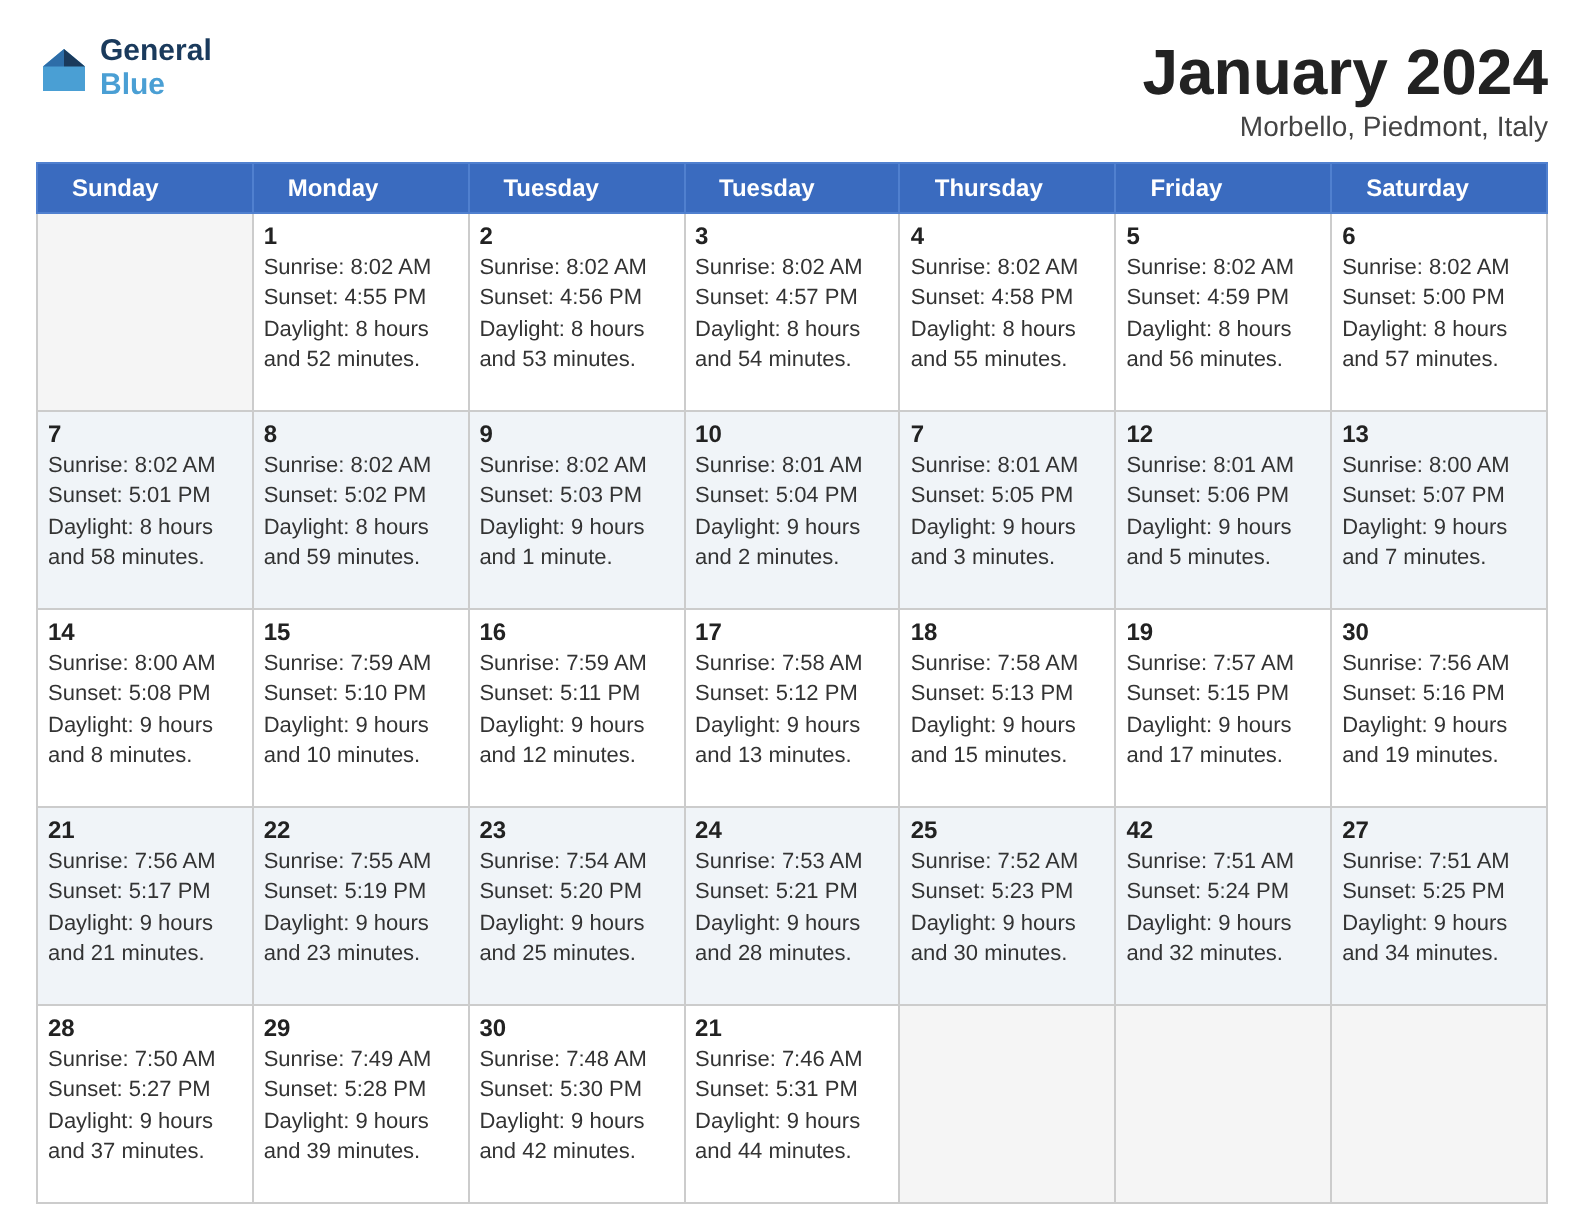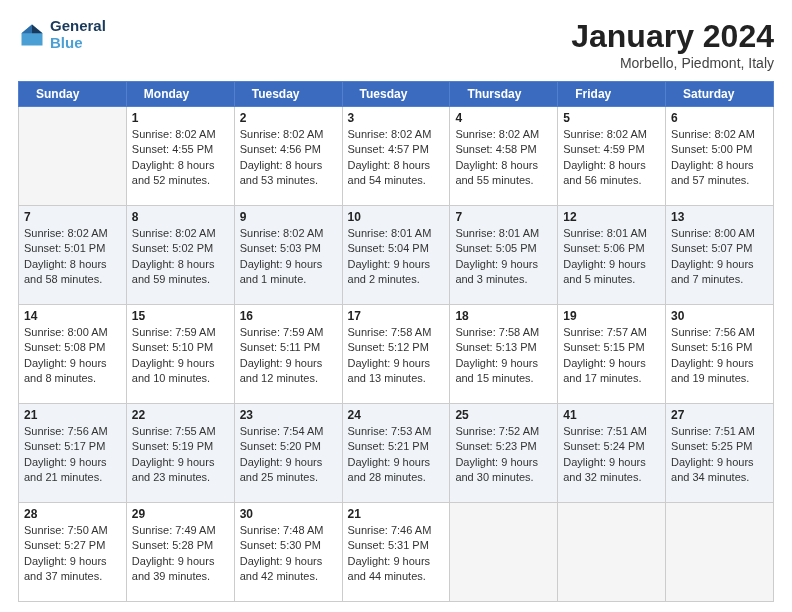--- a/index.html
+++ b/index.html
@@ -234,21 +234,21 @@
           </td>
           <td>
             <span class="day-num">24</span>
             <div class="day-info">Sunrise: 7:53 AM<br>Sunset: 5:21 PM<br>Daylight: 9 hours<br>and 28 minutes.</div>
           </td>
           <td>
             <span class="day-num">25</span>
             <div class="day-info">Sunrise: 7:52 AM<br>Sunset: 5:23 PM<br>Daylight: 9 hours<br>and 30 minutes.</div>
           </td>
           <td>
-            <span class="day-num">41</span>
+            <span class="day-num">42</span>
             <div class="day-info">Sunrise: 7:51 AM<br>Sunset: 5:24 PM<br>Daylight: 9 hours<br>and 32 minutes.</div>
           </td>
           <td>
             <span class="day-num">27</span>
             <div class="day-info">Sunrise: 7:51 AM<br>Sunset: 5:25 PM<br>Daylight: 9 hours<br>and 34 minutes.</div>
           </td>
         </tr>
         <tr>
           <td>
             <span class="day-num">28</span>

